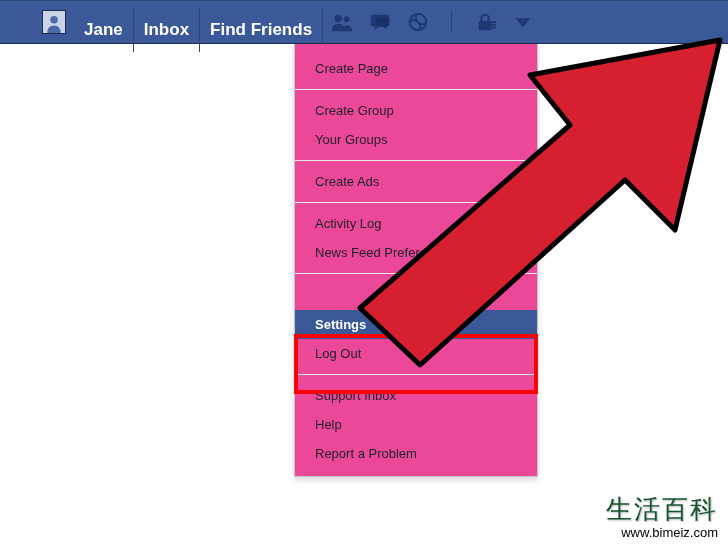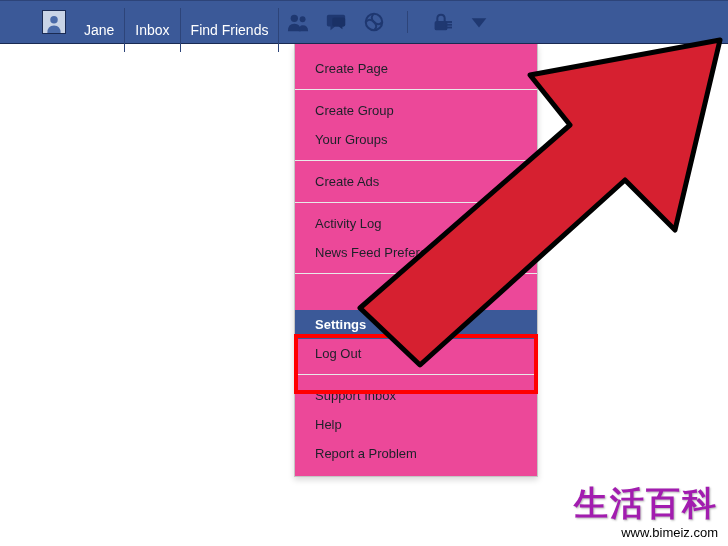--- a/index.html
+++ b/index.html
@@ -35,22 +35,22 @@
       align-items: flex-end;
       justify-content: center;
       overflow: hidden;
     }
     .profile-icon svg {
       width: 20px;
       height: 20px;
     }
     .nav-item {
       color: #fff;
-      font-size: 14px;
-      font-weight: normal;
+      font-size: 17px;
+      font-weight: bold;
       padding: 0 10px;
       height: 44px;
       display: flex;
       align-items: center;
       cursor: pointer;
       border-right: 1px solid #2d4479;
       margin-top: 16px;
     }
     .nav-item:first-of-type {
       border-left: 1px solid #2d4479;
@@ -128,23 +128,23 @@
       height: 350px;
       pointer-events: none;
     }
     .watermark {
       position: absolute;
       right: 10px;
       bottom: 6px;
       text-align: right;
     }
     .watermark-cn {
-      font-size: 34px;
-      font-weight: bold;
-      color: #a21caf;
+      font-size: 26px;
+      font-weight: normal;
+      color: #14532d;
       text-shadow: 1px 1px 2px rgba(0,0,0,0.3);
       letter-spacing: 2px;
     }
     .watermark-url {
       font-size: 13px;
       color: #000000;
       margin-top: -2px;
     }
   </style>
 </head>

